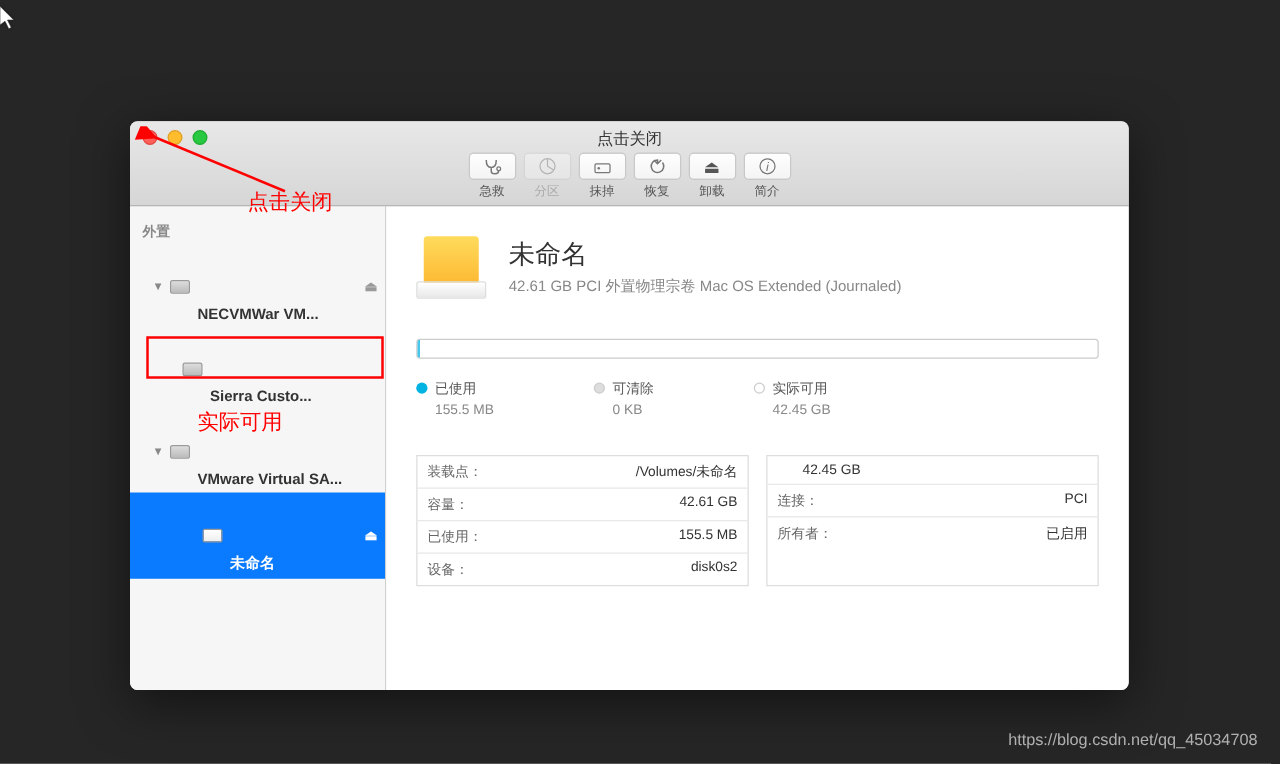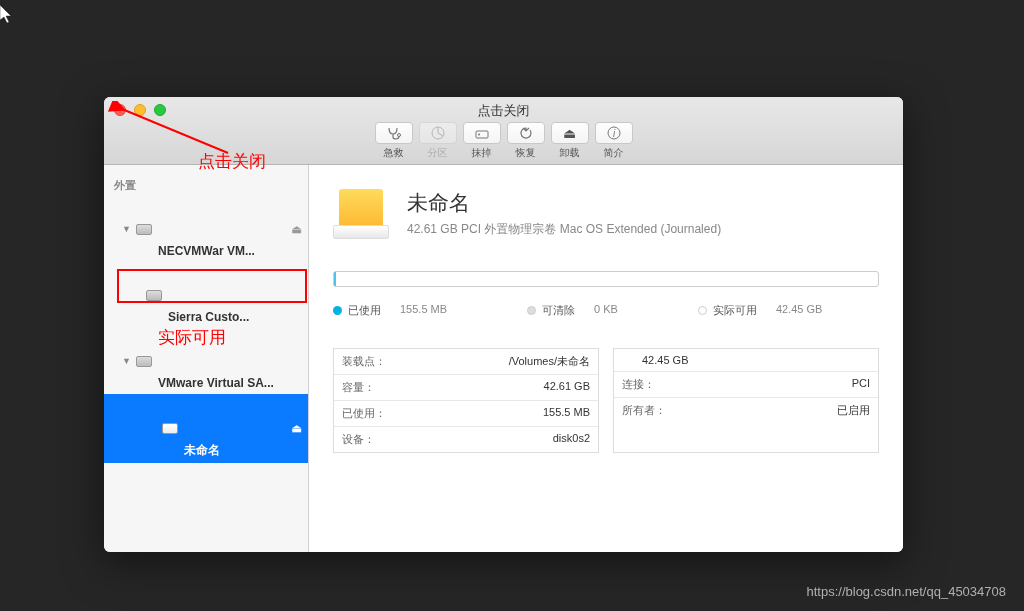--- a/index.html
+++ b/index.html
@@ -73,21 +73,21 @@
     }
     .bigico .top { position: absolute; top:0; left:6px; width:44px; height:38px; background: linear-gradient(#ffdb5c,#fdb933); border-radius: 3px 3px 0 0; }
     .bigico .bot { position: absolute; bottom:6px; left:0; width:56px; height:14px; background: linear-gradient(#fff,#e8e8e8); border-radius: 2px; border:1px solid #ddd; }
     .hdr-t h2 { font-size: 21px; font-weight: 500; color: #333; margin-bottom: 4px; }
     .hdr-t p { font-size: 12px; color: #888; }
     
     .pbar { height: 16px; border: 1px solid #ccc; border-radius: 3px; background: #fff; position: relative; margin-bottom: 16px; overflow:hidden; }
     .pbar .fill { width: 1px; height: 100%; background: #00b3e3; border-right: 2px solid #4ac6ea; }
     
     .legend { display: flex; gap: 80px; margin-bottom: 30px; font-size: 11px; }
-    .leg { display: flex; flex-direction: row; gap: 4px; justify-content: center; }
+    .leg { display: flex; flex-direction: column; gap: 4px; justify-content: center; }
     .leg .row1 { display: flex; align-items: center; gap: 6px; color: #555; }
     .dot { width: 9px; height: 9px; border-radius: 50%; }
     .dot.blue { background: #00b3e3; }
     .dot.gray { background: #ddd; border:1px solid #ccc; }
     .dot.white { background: #fff; border:1px solid #ccc; }
     .leg .row2 { color: #888; margin-left: 15px; }
     
     .props { display: flex; gap: 14px; }
     .ptable { flex: 1; border: 1px solid #ddd; font-size: 11px; }
     .prow { display: flex; border-bottom: 1px solid #e8e8e8; }

